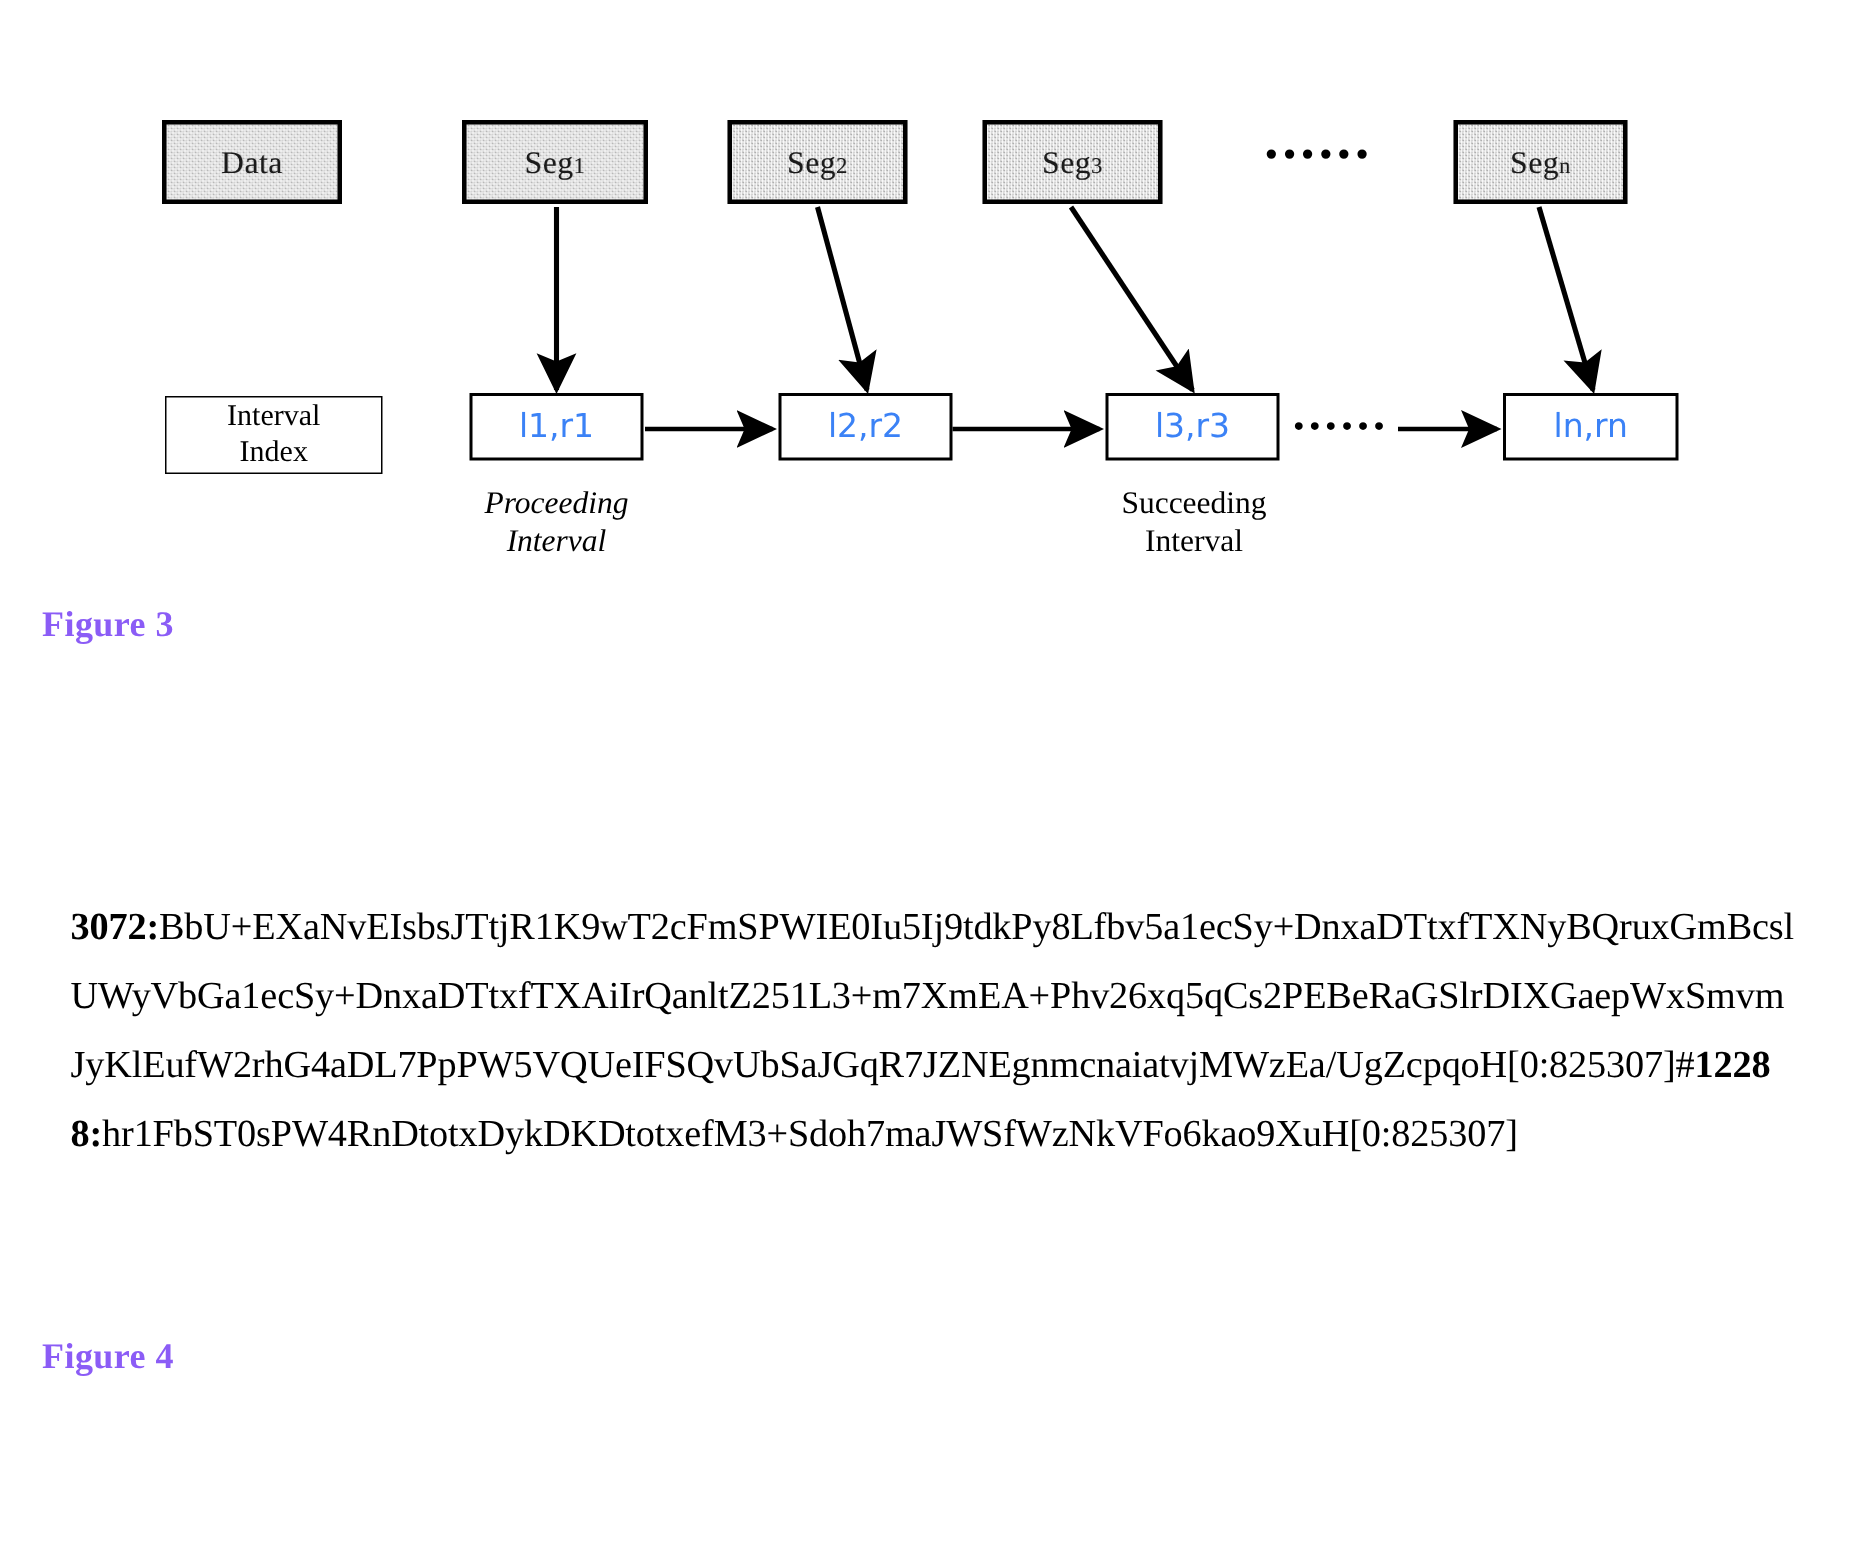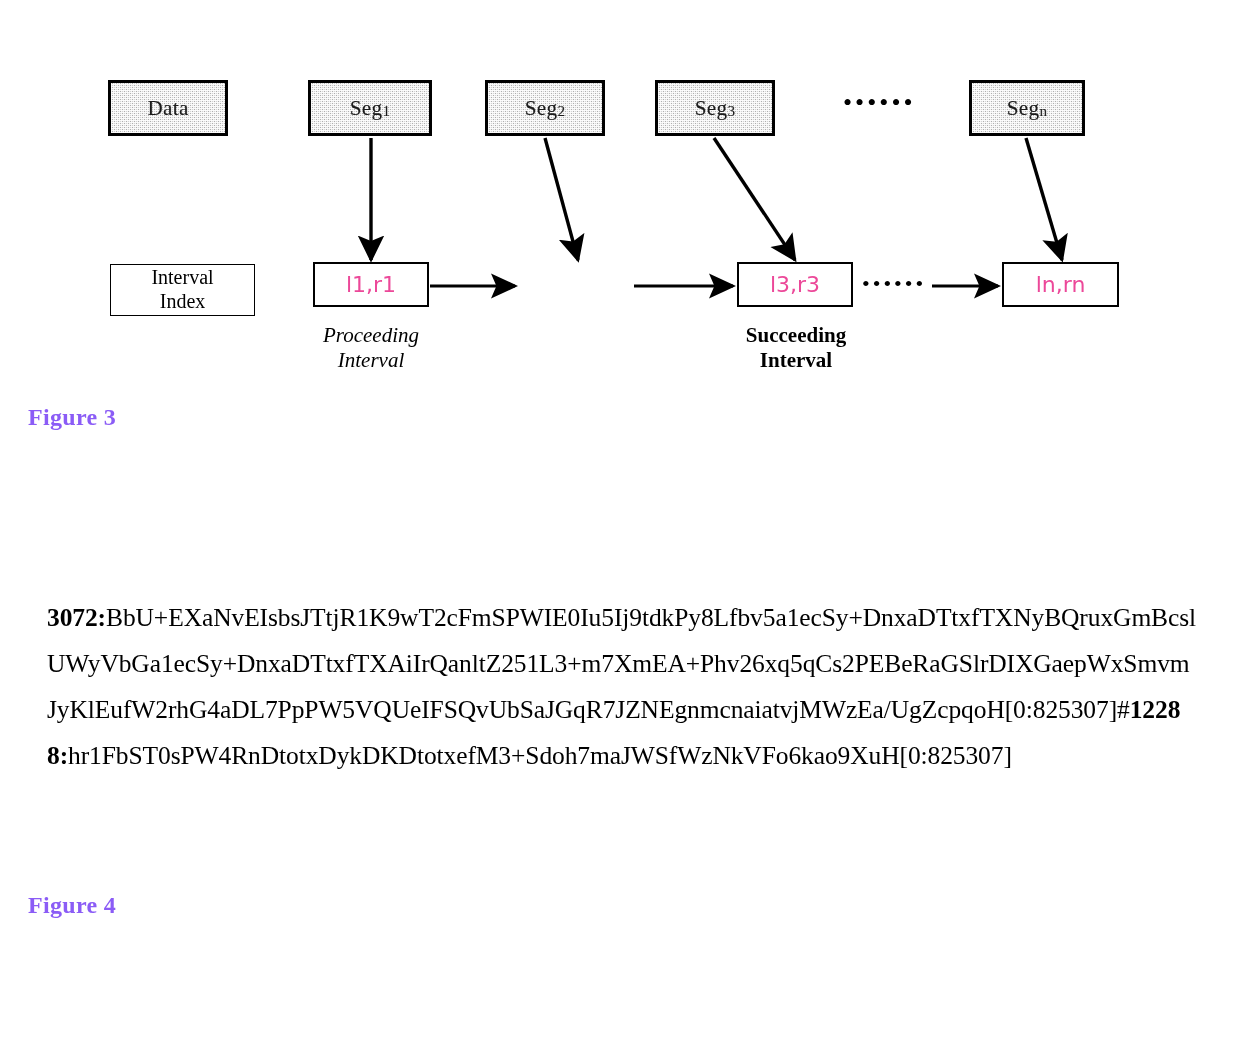--- a/index.html
+++ b/index.html
@@ -78,21 +78,21 @@
     position: absolute;
     box-sizing: border-box;
     border: 2.5px solid #000000;
     background: #ffffff;
     display: flex;
     align-items: center;
     justify-content: center;
     font-family: "DejaVu Sans", "Liberation Sans", sans-serif;
     font-size: 22px;
     letter-spacing: 0px;
-    color: #ec4899;
+    color: #3b82f6;
   }
 
   .dots {
     position: absolute;
     font-family: "Liberation Serif", serif;
     font-size: 26px;
     letter-spacing: 3px;
     line-height: 1;
     color: #000000;
     white-space: nowrap;
@@ -211,37 +211,40 @@
 
     <div class="index-box" style="left:110px; top:248px; width:145px; height:52px;">
       <span>Interval</span>
       <span>Index</span>
     </div>
 
     <div class="interval-box" style="left:313px; top:246px; width:116px; height:45px;">
       <span>l1,r1</span>
     </div>
 
+    <div class="interval-box" style="left:519px; top:246px; width:116px; height:45px;">
+      <span>l2,r2</span>
+    </div>
 
     <div class="interval-box" style="left:737px; top:246px; width:116px; height:45px;">
       <span>l3,r3</span>
     </div>
 
     <div class="dots" style="left:862px; top:257px; font-size:22px;">••••••</div>
 
     <div class="interval-box" style="left:1002px; top:246px; width:117px; height:45px;">
       <span>ln,rn</span>
     </div>
 
     <div class="caption-label" style="left:281px; top:307px; width:180px;font-style:italic;">
       <div>Proceeding</div>
       <div>Interval</div>
     </div>
 
-    <div class="caption-label" style="left:706px; top:307px; width:180px;font-weight:bold;">
+    <div class="caption-label" style="left:706px; top:307px; width:180px;">
       <div>Succeeding</div>
       <div>Interval</div>
     </div>
 
     <div class="fig-caption" style="left:0px; top:388px;">Figure 3</div>
   </div>
 
   <div id="figure4-area">
     <div id="hash-text"><span class="b">3072:</span><span>BbU+EXaNvEIsbsJTtjR1K9wT2cFmSPWIE0Iu5Ij9tdkPy8Lfbv5a1ecSy+DnxaDTtxfTXN</span><span>yBQruxGmBcslUWyVbGa1ecSy+DnxaDTtxfTXAiIrQanltZ251L3+m7XmEA+Phv26xq5qCs2</span><span>PEBeRaGSlrDIXGaepWxSmvmJyKlEufW2rhG4aDL7PpPW5VQUeIFSQvUbSaJGqR7JZNEgn</span><span>mcnaiatvjMWzEa/UgZcpqoH[0:825307]#</span><span class="b">12288:</span><span>hr1FbST0sPW4RnDtotxDykDKDtotxefM3+S</span><span>doh7maJWSfWzNkVFo6kao9XuH[0:825307]</span></div>
     <div class="fig-caption" style="left:0px; top:297px;">Figure 4</div>

